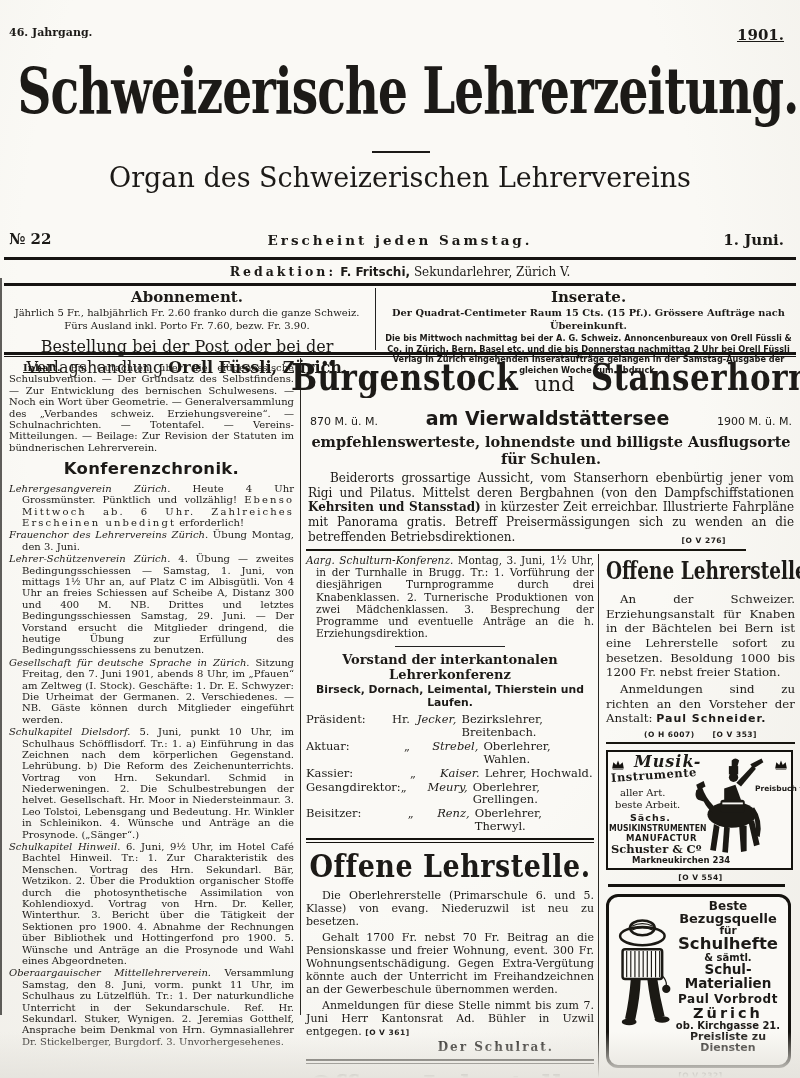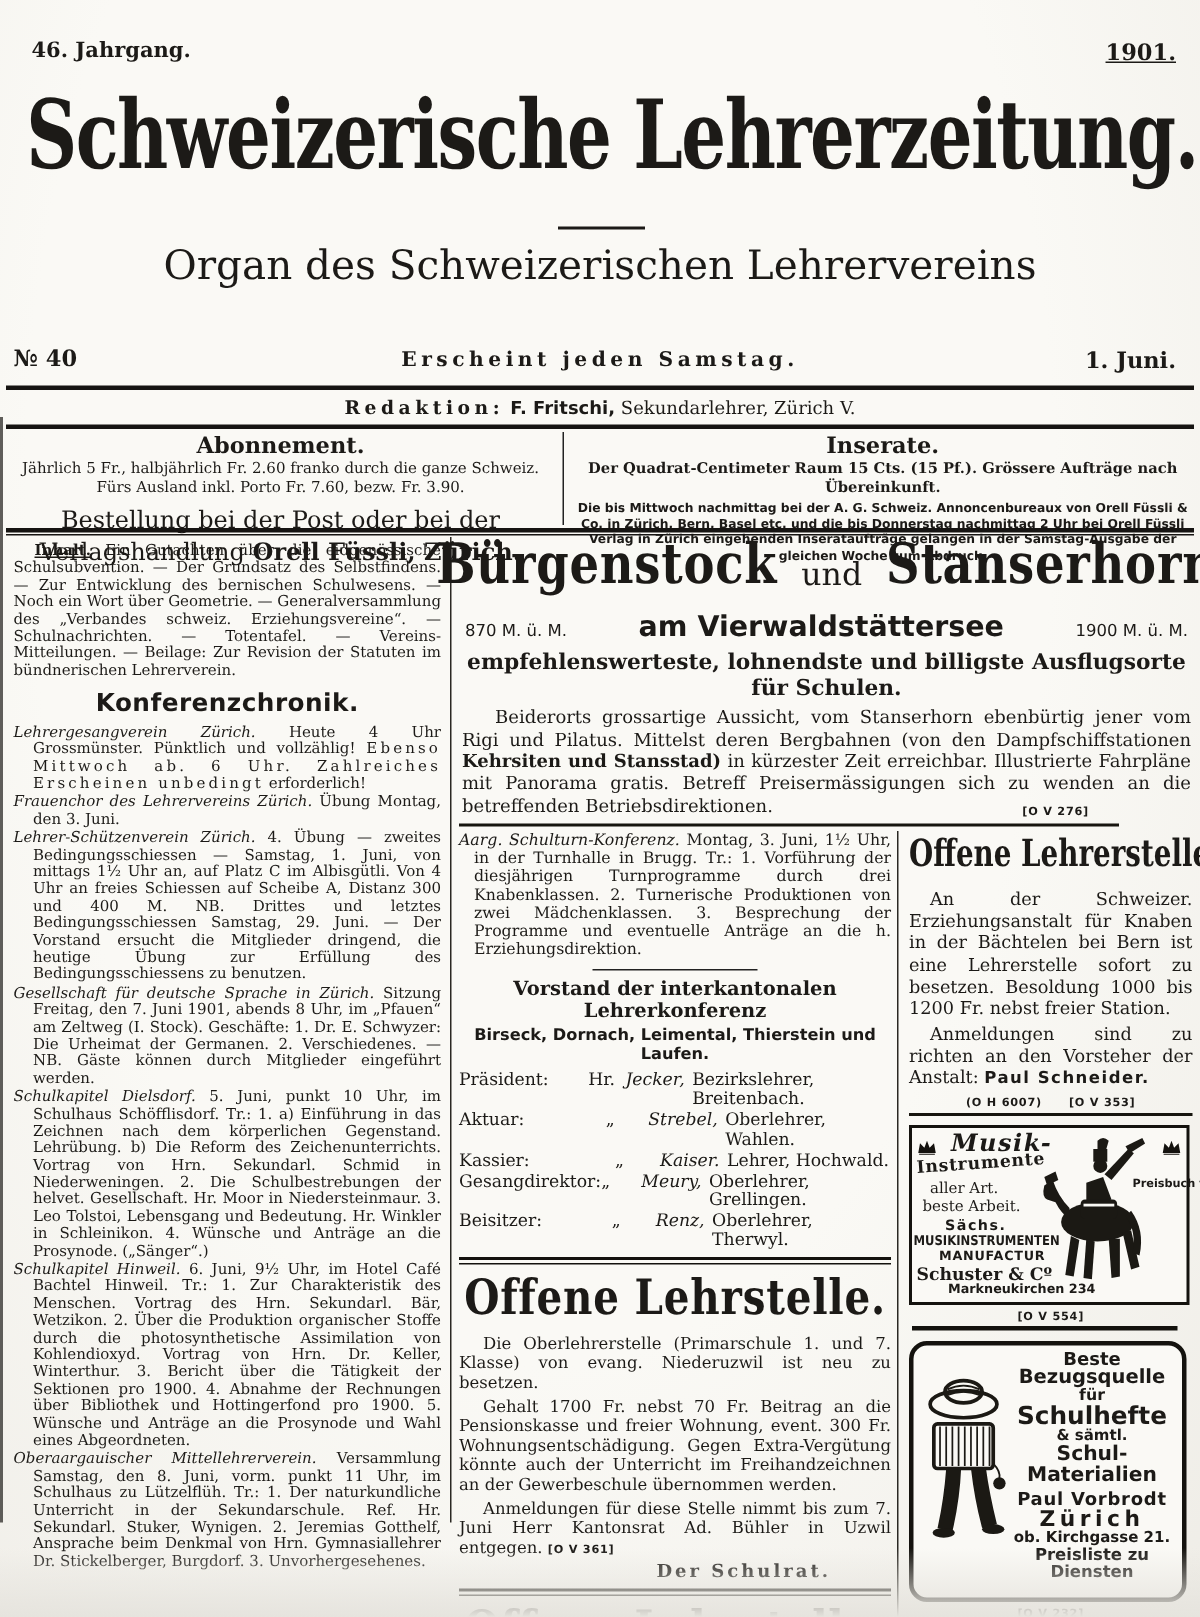--- a/index.html
+++ b/index.html
@@ -3,21 +3,21 @@
 <meta charset="utf-8">
 <style>
   html,body{margin:0;padding:0;background:#d8d6d1;}
   #page{position:relative;width:800px;height:1078px;overflow:hidden;margin:0 auto;
     background:radial-gradient(ellipse at 45% 30%, #faf9f5 55%, #efede7 100%);
     font-family:"DejaVu Serif","Liberation Serif",serif;color:#1c1a17;}
   .scan-edge{position:absolute;left:0;top:278px;width:2px;height:737px;background:#2b2a27;opacity:.75;}
   .scan-bottom{position:absolute;left:0;bottom:0;width:100%;height:46px;
     background:linear-gradient(#f5f3ee00,#e6e4de);}
   
-  .vol{position:absolute;left:9px;top:26px;font-weight:bold;font-size:14px;margin-left:12px;}
+  .vol{position:absolute;left:9px;top:26px;font-weight:bold;font-size:11px;}
   .year{position:absolute;right:16px;top:26px;font-weight:bold;font-size:15px;text-decoration:underline;}
   .title{position:absolute;left:16px;right:0;top:54px;text-align:center;margin:0;}
   .title span{display:inline-block;font-size:47px;font-weight:bold;letter-spacing:-1px;
     transform:scaleY(1.35);transform-origin:top;white-space:nowrap;}
   .title-rule{position:absolute;left:372px;top:151px;width:58px;height:2px;background:#1c1a17;}
   .sub1{position:absolute;left:0;right:0;top:162px;text-align:center;font-size:27px;}
   .sub2{position:absolute;left:0;right:0;top:205px;text-align:center;font-size:15px;font-weight:bold;}
   .issue-no{position:absolute;left:9px;top:230px;font-weight:bold;font-size:15px;}
   .freq{position:absolute;left:0;right:0;top:232px;text-align:center;font-weight:bold;font-size:13.5px;letter-spacing:3px;}
   .idate{position:absolute;right:16px;top:231px;font-size:15px;font-weight:bold;}
@@ -127,21 +127,21 @@
 </head>
 <body>
 
 <div id="page">
 
   <div class="vol">46. Jahrgang.</div>
   <div class="year">1901.</div>
   <h1 class="title"><span>Schweizerische Lehrerzeitung.</span></h1>
   <div class="title-rule"></div>
   <div class="sub1">Organ des Schweizerischen Lehrervereins</div>
-  <div class="issue-no">№ 40</div>
+  <div class="issue-no">№ 22</div>
   <div class="freq">Erscheint jeden Samstag.</div>
   <div class="idate">1. Juni.</div>
   <div class="rule-a"></div>
   <div class="redaktion"><span class="red-label">Redaktion:</span><span class="red-name"> F. Fritschi,</span><span class="red-rest"> Sekundarlehrer, Zürich V.</span></div>
   <div class="rule-b"></div>
 
   <div class="abo-row">
     <div class="abo-cell">
       <div class="cell-title">Abonnement.</div>
       <div class="abo-line">Jährlich 5 Fr., halbjährlich Fr. 2.60 franko durch die ganze Schweiz.</div>
@@ -224,21 +224,21 @@
         <div class="vrow">
             <span class="vrole">Beisitzer:</span>
             <span class="vhr">„</span>
             <span class="vname">Renz,</span>
             <span>Oberlehrer, Therwyl.</span>
           </div>
 
         <div class="double-rule"></div>
 
         <div class="ls-head"><span>Offene Lehrstelle.</span></div>
-        <p class="ls-p">Die Oberlehrerstelle (Primarschule 1. und 7. Klasse) von evang. Niederuzwil ist neu zu besetzen.</p>
+        <p class="ls-p">Die Oberlehrerstelle (Primarschule 6. und 5. Klasse) von evang. Niederuzwil ist neu zu besetzen.</p>
         <p class="ls-p">Gehalt 1700 Fr. nebst 70 Fr. Beitrag an die Pensionskasse und freier Wohnung, event. 300 Fr. Wohnungsentschädigung. Gegen Extra-Vergütung könnte auch der Unterricht im Freihandzeichnen an der Gewerbeschule übernommen werden.</p>
         <p class="ls-p"><span>Anmeldungen für diese Stelle nimmt bis zum 7. Juni Herr Kantonsrat Ad. Bühler in Uzwil entgegen. </span><span class="mark">[O V 361]</span></p>
         <div class="ls-sig">Der Schulrat.</div>
 
         <div class="double-rule"></div>
 
         <div class="ls-head"><span>Offene Lehrstelle.</span></div>
 
       </div>
 

